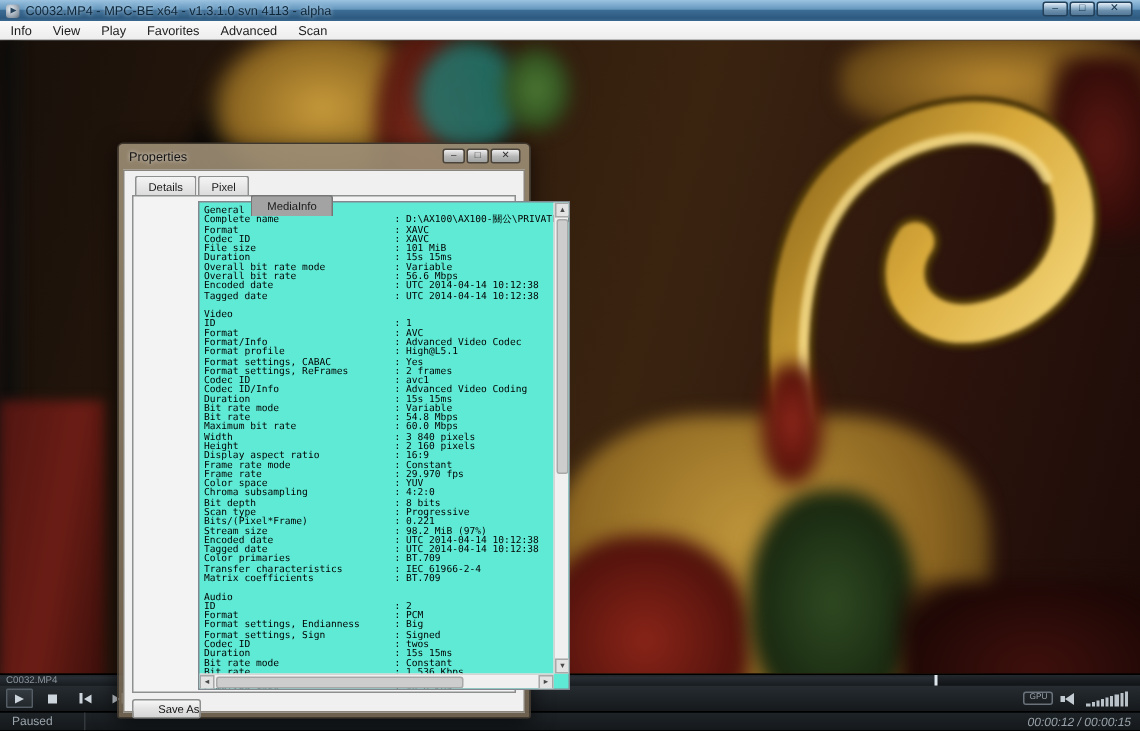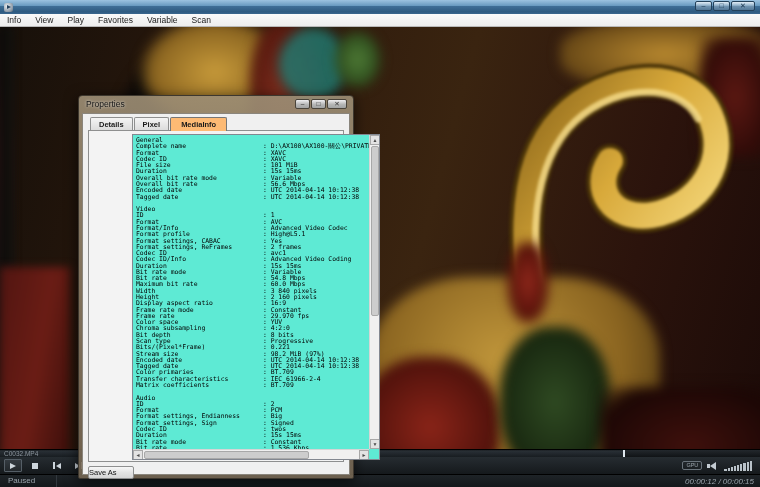--- a/index.html
+++ b/index.html
@@ -107,26 +107,26 @@
     box-shadow:0 3px 14px rgba(0,0,0,.65); }
   #dlg-titlebar { height:16px; display:flex; align-items:center; padding:0 7px; position:relative; }
   #dlg-title { font-size:8.5px; color:#141414; text-shadow:0 0 3px rgba(255,255,255,.8); }
   #dlg-buttons { position:absolute; right:6px; top:3px; display:flex; gap:1px; }
   .dlgbtn { width:15px; height:10px; border:1px solid #4a443a; border-radius:2px;
     background:linear-gradient(rgba(245,245,248,.95), rgba(190,195,200,.8) 55%, rgba(165,172,178,.8));
     font-size:6.5px; line-height:8px; text-align:center; color:#333; }
   .dlgbtn.close { width:20px; }
   #dlg-body { position:absolute; left:3px; right:3px; top:17px; bottom:3px;
     background:#f0f0f0; border:1px solid #8a857c; padding:3px 5px; }
-  #tab-strip { display:flex; position:relative; z-index:2; padding-left:2px;font-weight:bold; }
+  #tab-strip { display:flex; position:relative; z-index:2; padding-left:2px; }
   .tab { font-size:7.5px; color:#1a1a1a; padding:2px 8px 1px;
     border:1px solid #8e8f8f; border-bottom:none; border-radius:2px 2px 0 0;
     background:linear-gradient(#f4f4f4,#dcdcdc); margin-right:1px; line-height:9px; }
-  .tab.active { background:#fdba74; padding:2px 10px 2px; margin-top:-1px;
-    position:relative; top:1px; border-color:#767676; }
+  .tab.active { background:#a3a3a3; padding:2px 10px 2px; margin-top:-1px;
+    position:relative; top:14px; border-color:#767676; }
   #tab-panel { position:relative; margin-top:0px; border:1px solid #8e8f8f;
     background:#f3f3f3; height:332px; padding:3px; }
   #content-box { position:relative; width:100%; height:326px; background:#5eead4;
     border:1px solid #828790; overflow:hidden;margin-left:40px; }
   #mediainfo-text { font-family:"DejaVu Sans Mono", monospace; font-size:6.4px;
     line-height:6.28px; color:#000; white-space:pre; padding:2px 0 0 3px; }
   
   #vscroll { position:absolute; right:0; top:0; width:10px; height:calc(100% - 10px);
     background:#f0f0f0; border-left:1px solid #d5d5d5; }
   #hscroll { position:absolute; left:0; bottom:0; height:10px; width:calc(100% - 10px);
@@ -134,47 +134,48 @@
   .scroll-arrow { width:10px; height:10px; background:#e3e3e3; border:1px solid #a8a8a8;
     font-size:5px; line-height:8px; text-align:center; color:#4a4a4a; flex:0 0 auto; }
   #vthumb { position:absolute; left:1px; top:11px; width:8px; height:170px;
     background:#cdcdcd; border:1px solid #a8a8a8; border-radius:2px; }
   #vscroll .up { position:absolute; top:0; left:0; }
   #vscroll .down { position:absolute; bottom:0; left:0; }
   #hthumb { height:8px; margin-top:1px; width:165px; background:#cdcdcd;
     border:1px solid #a8a8a8; border-radius:2px; margin-left:1px; }
   #hscroll .right { margin-left:auto; }
   #dlg-footer { display:flex; margin-top:4px; }
-  .dlg-push { height:13px; width:46px; font-size:7.5px; line-height:11px; text-align:left;
+  .dlg-push { height:13px; width:46px; font-size:7.5px; line-height:11px; text-align:right;
     border:1px solid #8e8f8f; border-radius:2px; color:#111;
     background:linear-gradient(#f7f7f7,#e3e3e3 50%,#d6d6d6); }
   .dlg-push.default { border-color:#5c9bc7; box-shadow:0 0 2px #7fbadd inset;margin-top:24px; }
   #close-btn { margin-left:auto; }
 </style>
 </head>
 <body>
 
 <div id="window">
 
   <div id="titlebar">
     <span id="app-icon"></span>
+    <span id="title-text">C0032.MP4 - MPC-BE x64 - v1.3.1.0 svn 4113 - alpha</span>
     <span id="win-buttons">
       <span class="winbtn">–</span>
       <span class="winbtn">□</span>
       <span class="winbtn close">✕</span>
     </span>
   </div>
 
   <div id="menubar">
     <span style="display:flex;">
         <span class="menu-item">Info</span>
         <span class="menu-item">View</span>
         <span class="menu-item">Play</span>
         <span class="menu-item">Favorites</span>
-        <span class="menu-item">Variable</span>
+        <span class="menu-item">Advanced</span>
         <span class="menu-item">Scan</span>
       </span>
   </div>
 
   <div id="video">
     <div class="blob edge-strip"></div>
     <div class="blob left-statue-dark"></div>
     <div class="blob left-crown-gold"></div>
     <div class="blob red-figure"></div>
     <div class="blob teal-flower"></div>

